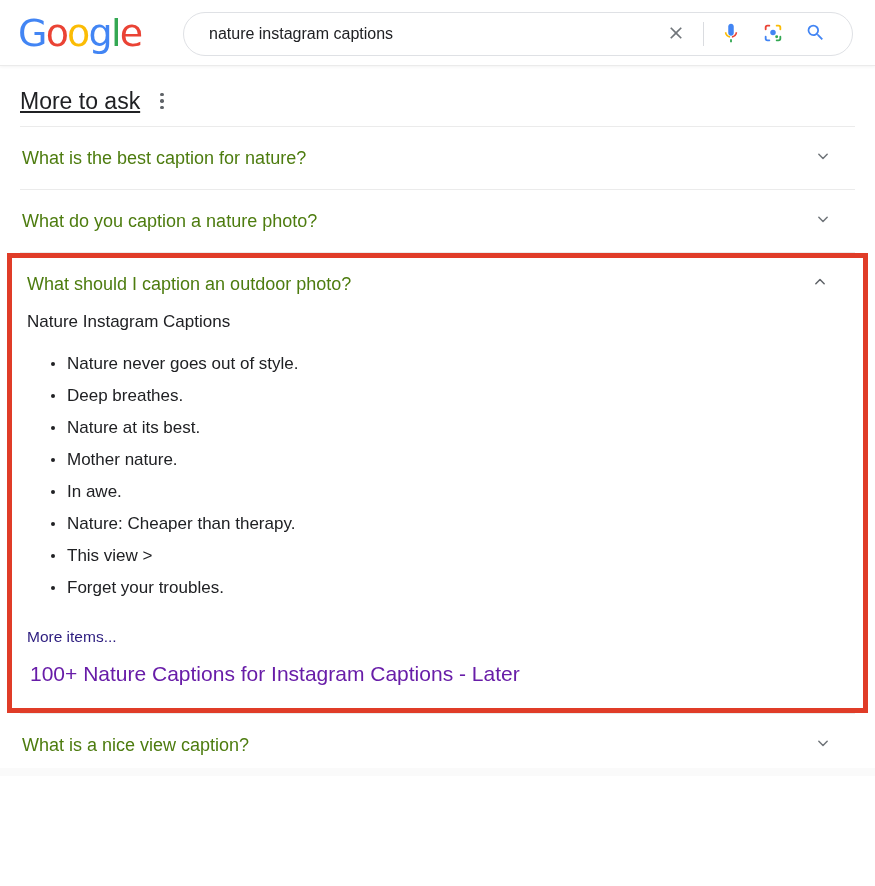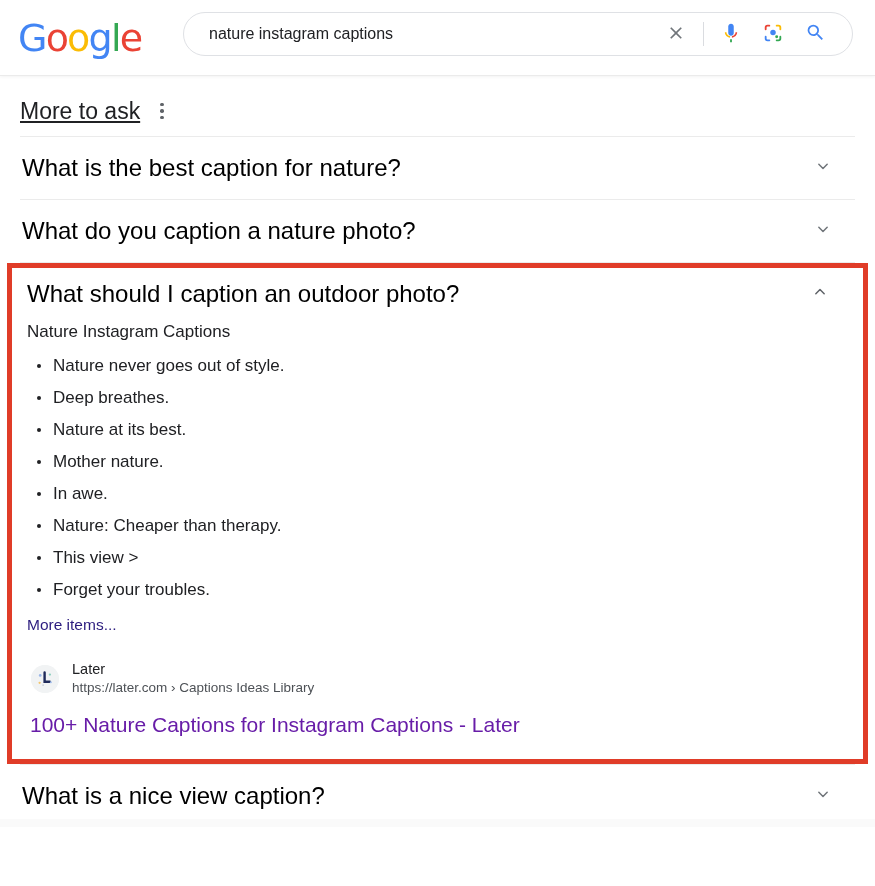--- a/index.html
+++ b/index.html
@@ -12,21 +12,21 @@
     background: #ffffff;
     font-family: "Liberation Sans", sans-serif;
     -webkit-font-smoothing: antialiased;
     overflow: hidden;
     position: relative;
   }
 
   
   .header {
     position: relative;
-    height: 76px;
+    height: 66px;
     background: #ffffff;
     border-bottom: 1px solid #ebebeb;
     box-shadow: 0 1px 3px rgba(0,0,0,0.05);
     display: flex;
     align-items: center;
     box-sizing: border-box;
   }
   .logo {
     margin-left: 18px;
     font-size: 38px;
@@ -134,22 +134,22 @@
   }
 
   .q-row {
     display: flex;
     align-items: center;
     justify-content: space-between;
     padding: 19px 22px 19px 22px;
     cursor: pointer;
   }
   .q-text {
-    font-size: 24px;
-    color: #000000;
+    font-size: 18px;
+    color: #4d7c0f;
     line-height: 24px;
     font-family: "Liberation Sans", sans-serif;
   }
   .chev {
     color: #70757a;
     flex-shrink: 0;
     margin-right: 20px;
   }
 
   
@@ -169,21 +169,21 @@
     padding: 0 18px 10px 15px;
   }
   .ans-subtitle {
     font-size: 17px;
     color: #202124;
     line-height: 24px;
     margin: 8px 0 6px 0;
     font-family: "Liberation Sans", sans-serif;
   }
   ul.ans-list {
-    margin: 0;
+    margin: 14px;
     padding: 0 0 0 26px;
     list-style: none;
   }
   ul.ans-list li {
     position: relative;
     font-size: 17px;
     color: #202124;
     line-height: 32px;
     font-family: "Liberation Sans", sans-serif;
   }
@@ -379,37 +379,20 @@
         <li>Nature at its best.</li>
         <li>Mother nature.</li>
         <li>In awe.</li>
         <li>Nature: Cheaper than therapy.</li>
         <li>This view &gt;</li>
         <li>Forget your troubles.</li>
       </ul>
 
       <a class="more-items">More items...</a>
 
-      <div class="source-block">
-        <div class="favicon">
-          <svg width="28" height="28" viewBox="0 0 28 28">
-            <circle cx="14" cy="14" r="14" fill="#f1f3f4"></circle>
-            <path d="M13.6 7.5v9.2h5.2" fill="none" stroke="#1f2a5a" stroke-width="2.4" stroke-linecap="round"></path>
-            <circle cx="9.2" cy="10.4" r="1.35" fill="#9bb7e8"></circle>
-            <circle cx="18.9" cy="9.6" r="1.15" fill="#8fd0c0"></circle>
-            <circle cx="8.6" cy="17.8" r="1.15" fill="#f2c46b"></circle>
-            <circle cx="19.8" cy="17.3" r="1" fill="#9bb7e8"></circle>
-            <circle cx="12.1" cy="20.1" r="0.85" fill="#c5c9d6"></circle>
-          </svg>
-        </div>
-        <div class="source-meta">
-          <div class="source-name">Later</div>
-          <div class="source-url">https://later.com › Captions Ideas Library</div>
-        </div>
-      </div>
 
       <a class="result-title">100+ Nature Captions for Instagram Captions - Later</a>
     </div>
   </div>
 
 
   <div class="divider"></div>
 
   <div class="q-row">
     <span class="q-text">What is a nice view caption?</span>

